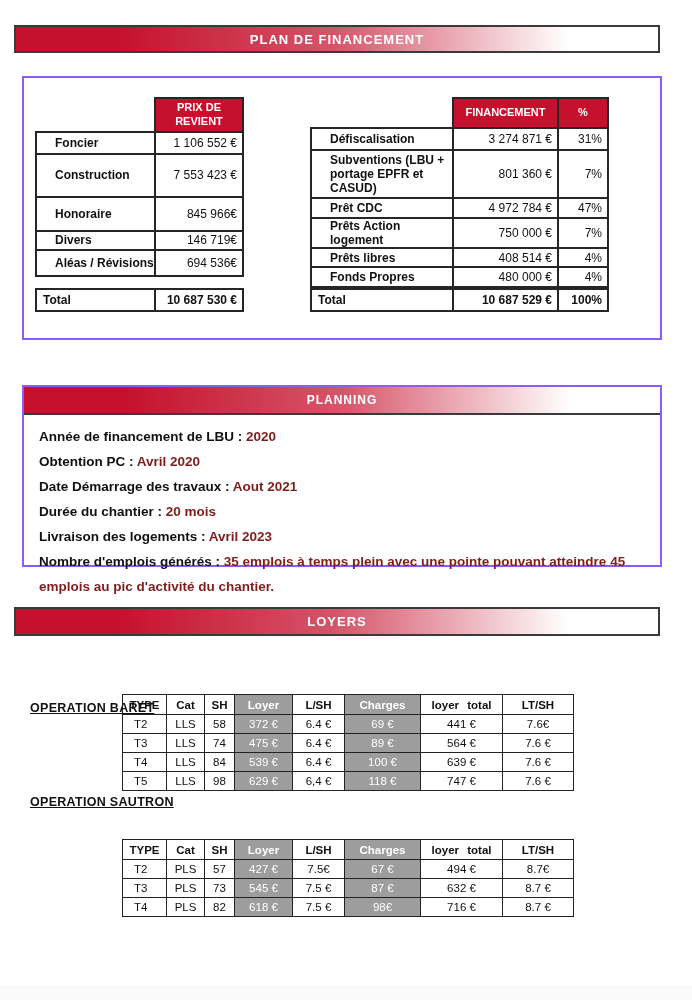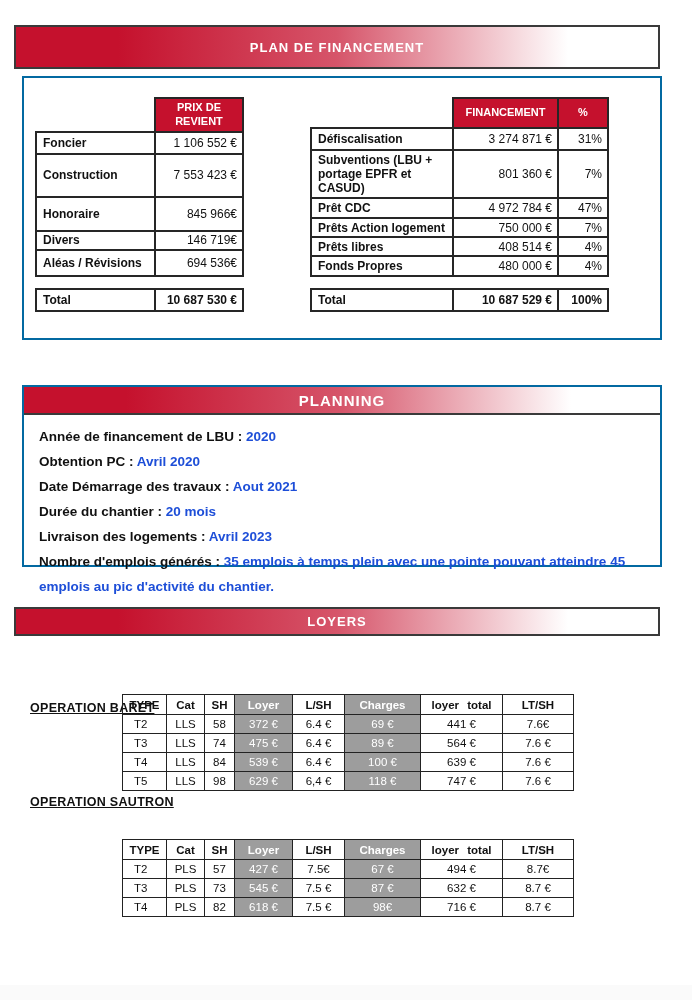--- a/index.html
+++ b/index.html
@@ -9,63 +9,63 @@
 
   
   .banner {
     border:2px solid #3a3a3a;
     background:linear-gradient(90deg,#c5112d 0%,#c5112d 16%,#d6556a 50%,#ffffff 86%,#ffffff 100%);
     display:flex; align-items:center; justify-content:center;
     color:#ffffff; font-weight:bold; font-size:13px; letter-spacing:1px;
   }
 
   
-  .frame { border:2px solid #0369a1; background:#ffffff; }
+  .frame { border:2px solid #8b5cf6; background:#ffffff; }
 
   
   table { border-collapse:collapse; table-layout:fixed; }
   .fin td { border:2px solid #262626; font-size:12px; vertical-align:middle; }
-  .fin td.lbl { font-weight:bold; text-align:left; padding-left:6px; }
+  .fin td.lbl { font-weight:bold; text-align:left; padding-left:18px; }
   .fin td.val { text-align:right; padding-right:5px; }
   .fin td.pct { text-align:right; padding-right:5px;margin-top:38px; }
   td.ghost { border:none !important; background:transparent; }
   td.red-head {
     background:#c5112d; color:#ffffff; font-weight:bold; font-size:11px;
     text-align:center; line-height:1.25; padding:2px 3px;
   }
   .tot td { border:2px solid #262626; font-size:12px; font-weight:bold; }
   .tot td.lbl { text-align:left; padding-left:6px; }
   .tot td.val { text-align:right; padding-right:5px; }
   .tot td.pct { text-align:right; padding-right:5px; }
 
   
   .plan-banner { position:absolute; left:0; top:0; right:0; height:28px;
     border:none; border-bottom:2px solid #3a3a3a;
     background:linear-gradient(90deg,#c5112d 0%,#c5112d 16%,#d6556a 50%,#ffffff 86%,#ffffff 100%);
     display:flex; align-items:center; justify-content:center;
-    color:#fff; font-weight:bold; font-size:15px; letter-spacing:1px; }
+    color:#fff; font-weight:bold; font-size:12px; letter-spacing:1px; }
   .plan-body { position:absolute; left:0; top:28px; right:0; bottom:0; padding:9px 15px; }
   .plan-line { font-size:13.5px; font-weight:bold; line-height:25px; color:#111; }
-  .plan-line .v { color:#1d4ed8; }
+  .plan-line .v { color:#7f1d1d; }
 
   
   .op-title { font-size:12.5px; font-weight:bold; text-decoration:underline; letter-spacing:.3px; }
   .loy td { border:1.5px solid #222; font-size:11.5px; text-align:center; vertical-align:middle; padding:0 2px; }
   .loy td.h { font-weight:bold; }
   .loy td.gray { background:#9d9d9d; color:#ffffff; }
   .loy td.gray.h { font-weight:bold; }
   .loy td.type { text-align:left; padding-left:11px; }
   .ws { word-spacing:5px; }
 
   .page-edge { background:#fafafa; }
 </style>
 </head>
 <body>
 
-<div class="abs banner" style="left:14px; top:25px; width:646px; height:44px;">
+<div class="abs banner" style="left:14px; top:25px; width:646px; height:28px;">
   <span>PLAN DE FINANCEMENT</span>
 </div>
 
 <div class="abs frame" style="left:22px; top:76px; width:640px; height:264px;">
 
   <table class="abs fin" style="left:11px; top:19px; width:207px;">
     <colgroup>
         <col style="width:119px">
         <col style="width:88px">
       </colgroup>

